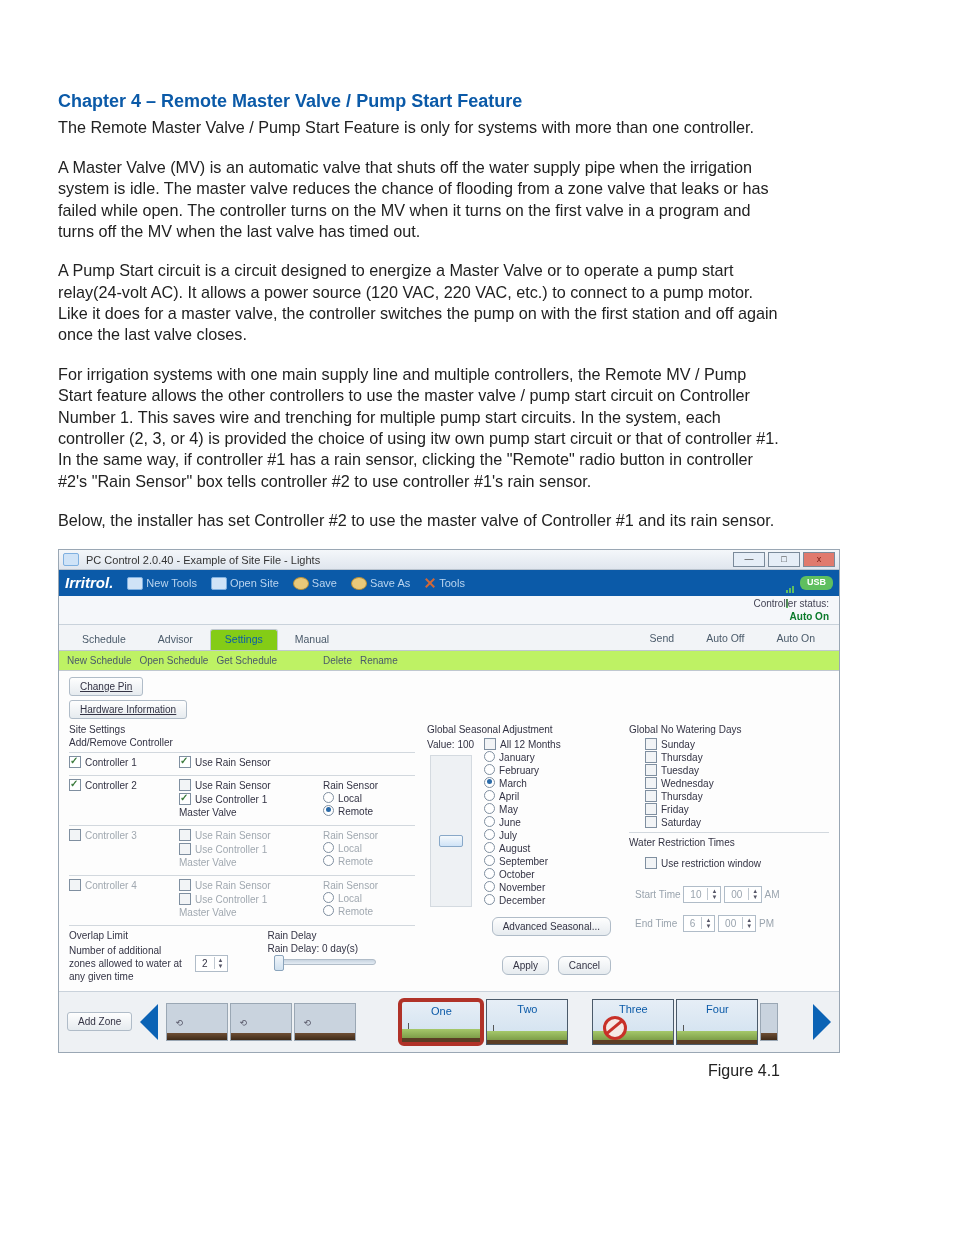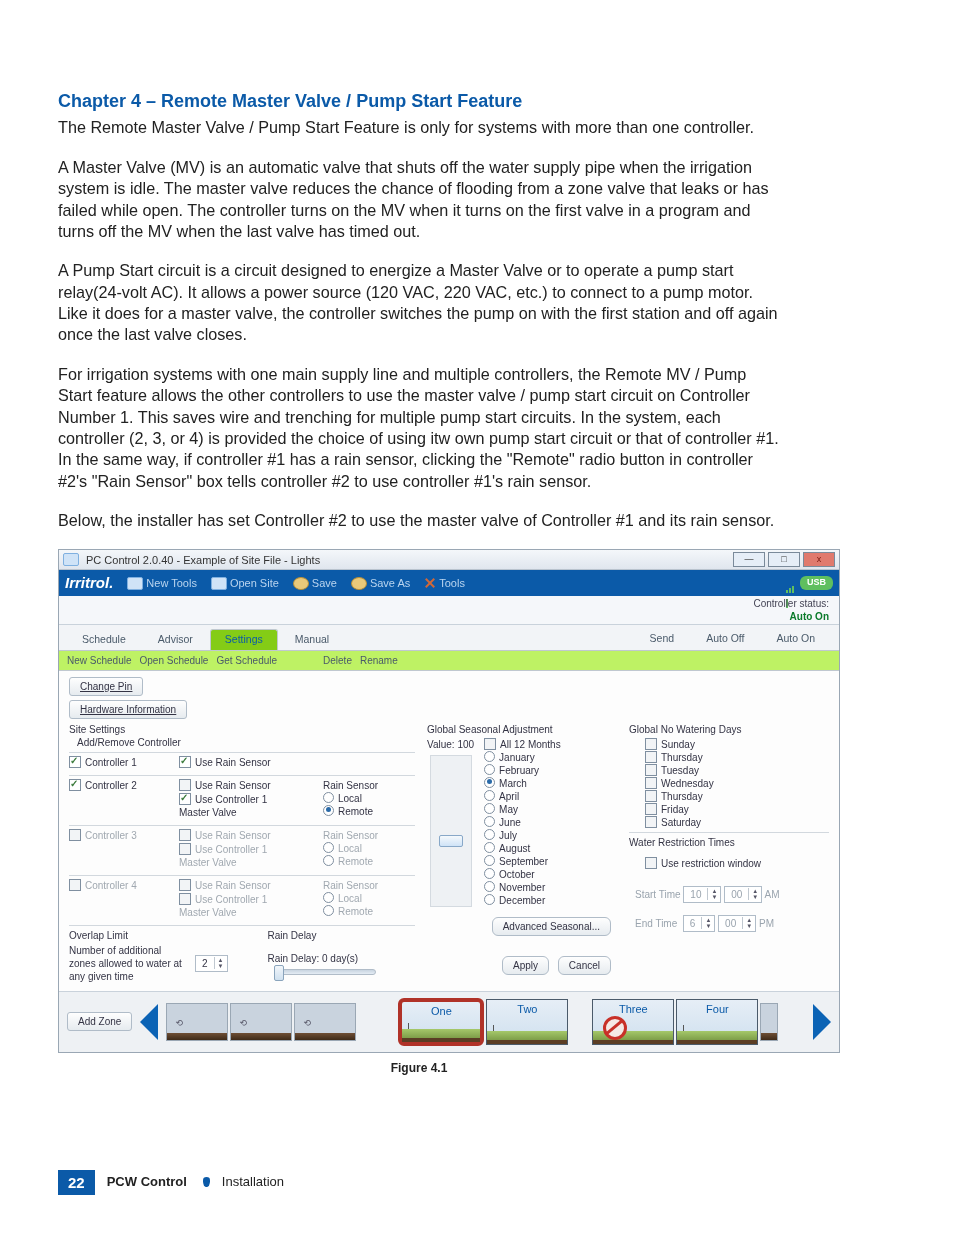--- a/index.html
+++ b/index.html
@@ -1,19 +1,19 @@
 <!DOCTYPE html>
 <html><head>
 <meta charset="utf-8">
 <style>
   html,body{margin:0;padding:0;background:#fff;font-family:"Segoe UI",Arial,sans-serif;color:#222;font-size:16px;line-height:1.3}
   .page{width:838px;min-height:1235px;padding:60px 58px 40px 58px;box-sizing:border-box;position:relative}
   h2.chapter{color:#0b5aa8;font-size:18px;font-weight:700;margin:30px 0 4px 0}
   p{font-size:16.2px;margin:0 0 18px 0;line-height:1.32}
-  .figure-caption{text-align:center;font-size:12px;font-weight:700;margin:8px 0 0 0}
+  .figure-caption{text-align:right;font-size:16px;font-weight:400;margin:8px 0 0 0}
   .footer{position:absolute;bottom:40px;left:58px;display:flex;align-items:center;font-size:13px}
   .page-badge{background:#0b5aa8;color:#fff;font-weight:700;padding:3px 10px;margin-right:12px;font-size:15px}
   .footer-title{font-weight:700;margin-right:14px}
   .drop{display:inline-block;width:7px;height:10px;border-radius:50% 50% 60% 60%/70% 70% 40% 40%;background:#0b5aa8;transform:rotate(180deg);margin:0 12px 0 2px;vertical-align:middle}
 
   
   .win{border:1px solid #9aa7b4;background:#e9ecef;font-size:11px;color:#333;margin-top:10px;width:780px}
   .win-title{display:flex;align-items:center;background:linear-gradient(#f4f7fa,#e0e6ee);padding:2px 4px;border-bottom:1px solid #b9c3ce;font-size:11px}
   .win-title .t{margin-left:4px}
   .win-ctl{margin-left:auto;display:flex}
@@ -161,21 +161,21 @@
     <div class="body">
       <div>
         <span class="pill-btn"><span class="label-u">Change Pin</span></span><br>
         <span class="pill-btn"><span class="label-u">Hardware Information</span></span>
       </div>
 
       <div class="cols">
 
         <div class="col" style="flex:1.25">
           <div>Site Settings</div>
-          <div style="margin-left:8px">Add/Remove Controller</div>
+          <div style="">Add/Remove Controller</div>
 
           <div id="controllers">
               <hr>
               <div class="ctrl-block">
                 <div style="width:90px"><span class="chk on"></span><span class="">Controller 1</span></div>
                 <div style="width:110px">
                   <div class=""><span class="chk on"></span><span>Use Rain Sensor</span></div>
                 </div>
               </div>
               <hr>
@@ -232,21 +232,21 @@
                     <span class="val">2</span>
                     <span class="arrows">
                       <span>▲</span>
                       <span>▼</span>
                     </span>
                   </span>
               </div>
             </div>
             <div>
               <div>Rain Delay</div>
-              <div style="margin-top:10px">
+              <div style="">
                 <span>Rain Delay: 0 day(s)</span>
                 <span class="rain-slider"></span>
               </div>
             </div>
           </div>
         </div>
 
         <div class="col" style="width:190px">
           <div>Global Seasonal Adjustment</div>
           <div style="display:flex;gap:10px;margin-top:2px">
@@ -375,19 +375,13 @@
             <div class="spr"></div>
           </div>
         <div class="zone-pre" style="width:16px"></div>
       </div>
       <div class="arrow-lr arrow-r"></div>
     </div>
   </div>
 
   <div class="figure-caption">Figure 4.1</div>
 
-  <div class="footer">
-    <span class="page-badge">22</span>
-    <span class="footer-title">PCW Control</span>
-    <span class="drop"></span>
-    <span>Installation</span>
-  </div>
 </div>
 
 </body></html>

